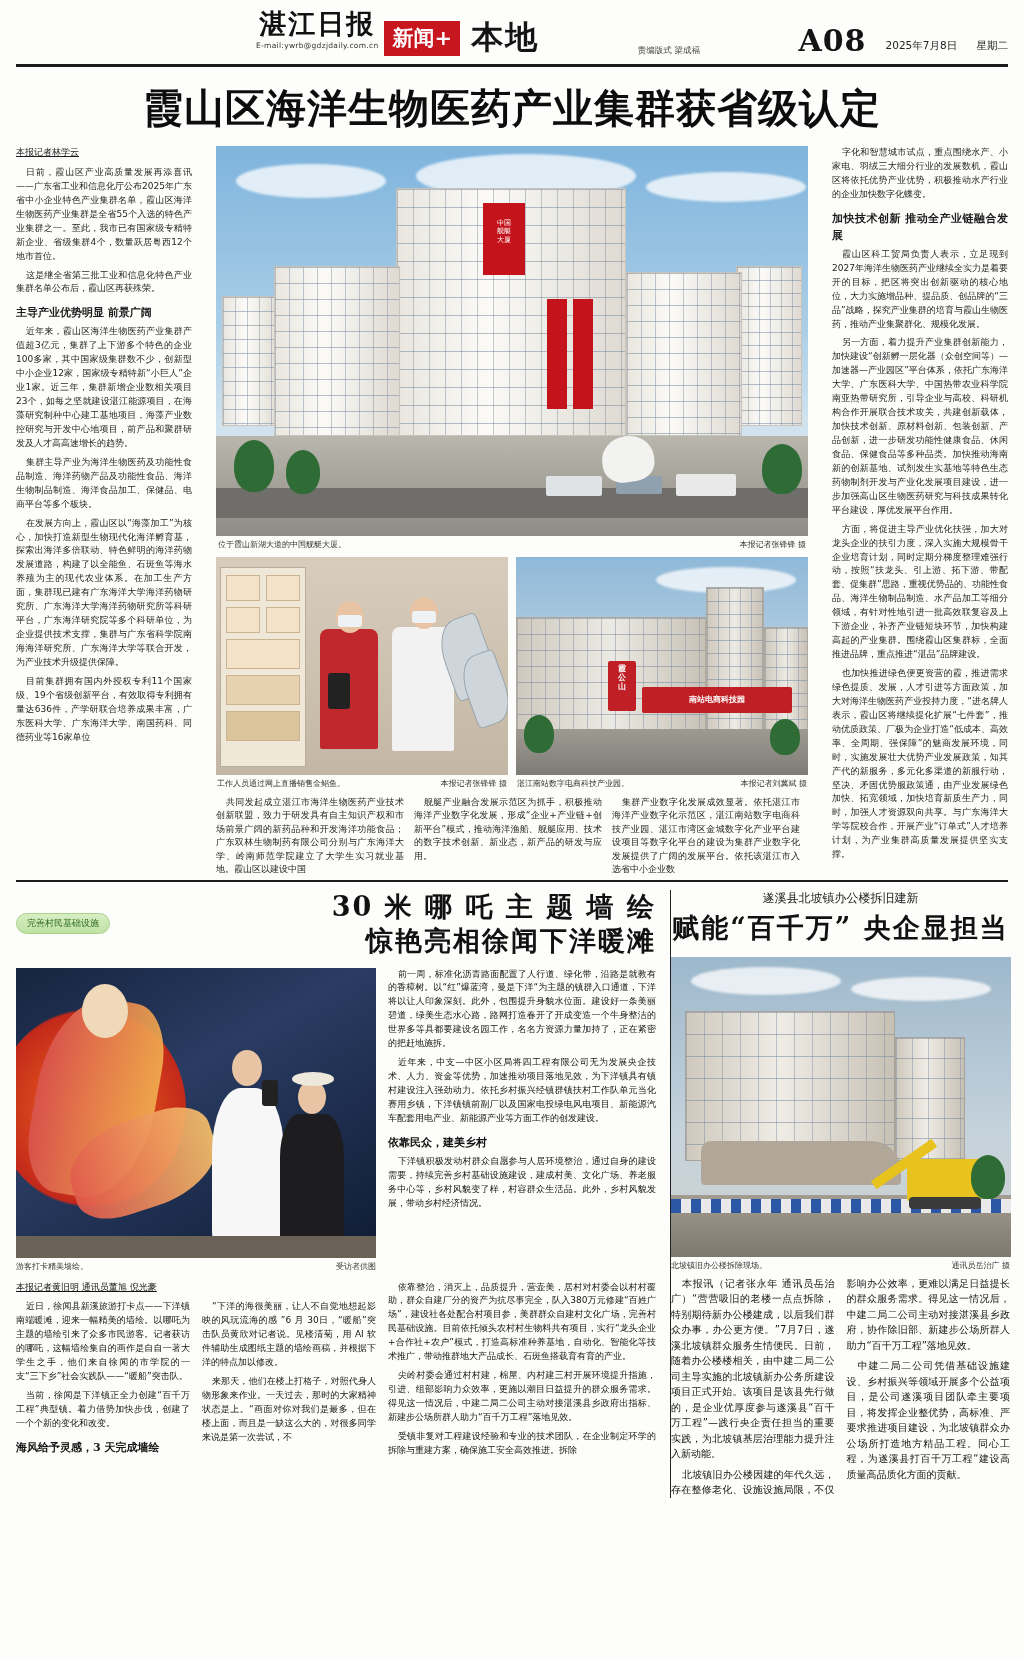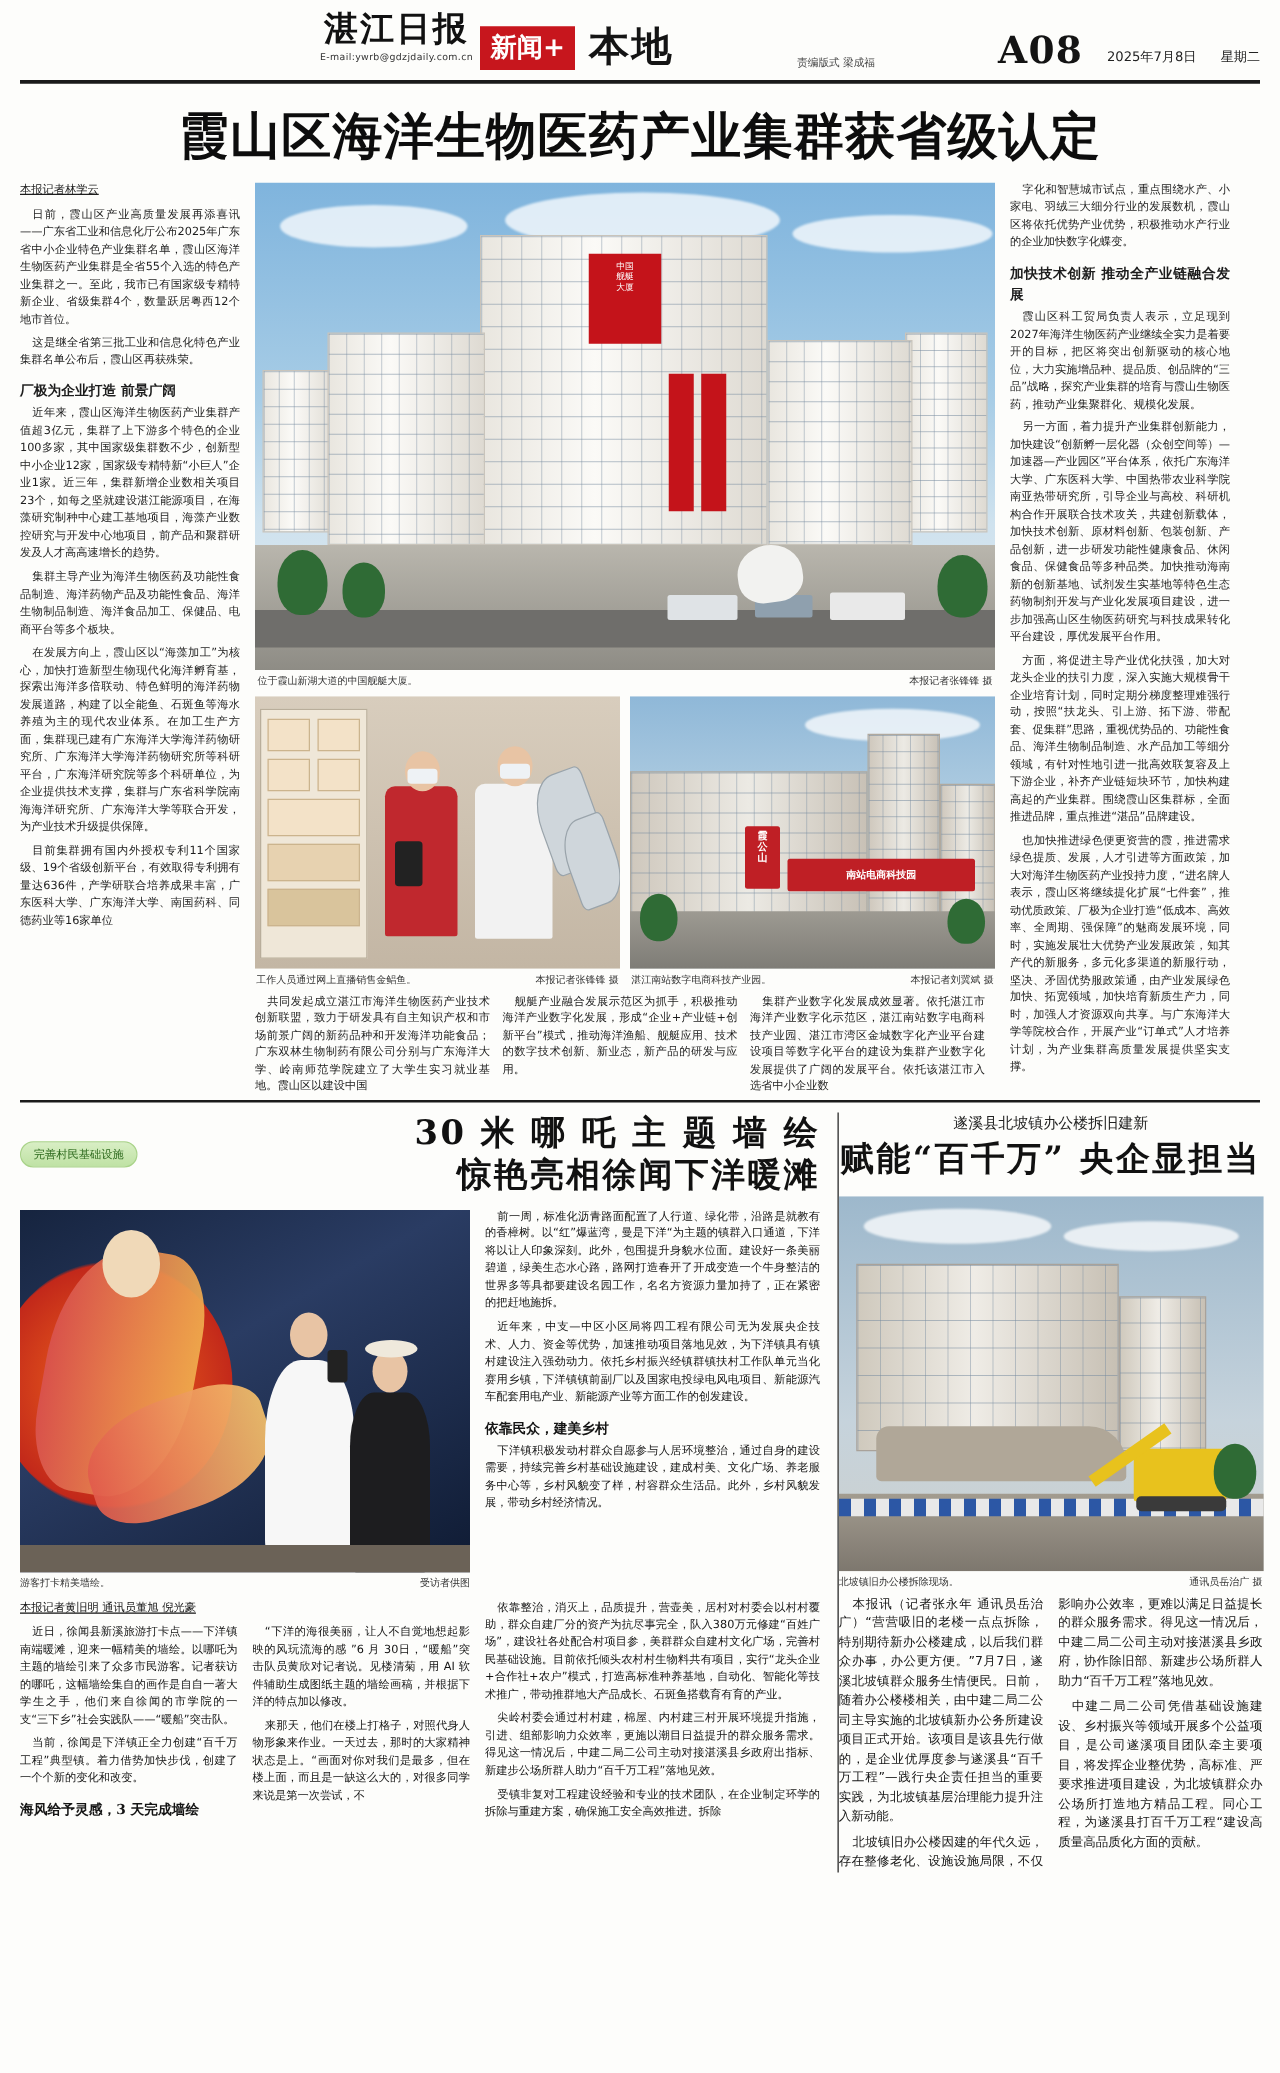--- a/index.html
+++ b/index.html
@@ -39,21 +39,21 @@
   .date-line { display:inline-block; font-size:10.5px; color:#222; margin-left:14px; vertical-align:bottom; padding-bottom:5px;}
   .date-line .wd { margin-left:16px; }
 
   
   .headline {
     text-align:center; font-family:"DejaVu Serif", serif; font-weight:bold;
     font-size:40px; letter-spacing:1px; margin:14px 0 10px 0; color:#0d0d0d;
   }
 
   
-  .top-wrap { display:flex; gap:12px; height:724px; }
+  .top-wrap { display:flex; gap:24px; height:724px; }
   .col { font-size:9px; line-height:1.55; text-align:justify; color:#1d1d1d; }
   .col-l { width:176px; }
   .col-c { width:592px; }
   .col-r { width:176px; }
   .byline { font-size:9px; text-decoration:underline; margin-bottom:6px; }
   .sub-h { font-weight:bold; font-size:11px; margin:8px 0 4px 0; font-family:"DejaVu Serif",serif; }
   .p { margin:0 0 5px 0; text-indent:1.1em; }
 
   
   .photo-main { width:592px; height:390px; position:relative; overflow:hidden; }
@@ -163,21 +163,21 @@
   </div>
 
   <div class="headline">霞山区海洋生物医药产业集群获省级认定</div>
 
   <div class="top-wrap">
 
     <div class="col col-l">
       <div class="byline">本报记者林学云</div>
       <div class="p">日前，霞山区产业高质量发展再添喜讯——广东省工业和信息化厅公布2025年广东省中小企业特色产业集群名单，霞山区海洋生物医药产业集群是全省55个入选的特色产业集群之一。至此，我市已有国家级专精特新企业、省级集群4个，数量跃居粤西12个地市首位。</div>
       <div class="p">这是继全省第三批工业和信息化特色产业集群名单公布后，霞山区再获殊荣。</div>
-      <div class="sub-h">厂极为企业打造 前景广阔</div>
+      <div class="sub-h">主导产业优势明显 前景广阔</div>
       <div class="p">近年来，霞山区海洋生物医药产业集群产值超3亿元，集群了上下游多个特色的企业100多家，其中国家级集群数不少，创新型中小企业12家，国家级专精特新“小巨人”企业1家。近三年，集群新增企业数相关项目23个，如每之坚就建设湛江能源项目，在海藻研究制种中心建工基地项目，海藻产业数控研究与开发中心地项目，前产品和聚群研发及人才高高速增长的趋势。</div>
       <div class="p">集群主导产业为海洋生物医药及功能性食品制造、海洋药物产品及功能性食品、海洋生物制品制造、海洋食品加工、保健品、电商平台等多个板块。</div>
       <div class="p">在发展方向上，霞山区以“海藻加工”为核心，加快打造新型生物现代化海洋孵育基，探索出海洋多倍联动、特色鲜明的海洋药物发展道路，构建了以全能鱼、石斑鱼等海水养殖为主的现代农业体系。在加工生产方面，集群现已建有广东海洋大学海洋药物研究所、广东海洋大学海洋药物研究所等科研平台，广东海洋研究院等多个科研单位，为企业提供技术支撑，集群与广东省科学院南海海洋研究所、广东海洋大学等联合开发，为产业技术升级提供保障。</div>
       <div class="p">目前集群拥有国内外授权专利11个国家级、19个省级创新平台，有效取得专利拥有量达636件，产学研联合培养成果丰富，广东医科大学、广东海洋大学、南国药科、同德药业等16家单位</div>
     </div>
 
     <div class="col col-c">
 
       <div class="photo-main">
         <div class="sky"></div>
@@ -187,21 +187,21 @@
 
         <div class="bldg" style="left:6px;top:150px;width:60px;height:130px;">
           <div class="win-grid" style="background-size:12px 14px;"></div>
         </div>
         <div class="bldg" style="left:520px;top:120px;width:66px;height:160px;">
           <div class="win-grid" style="background-size:11px 13px;"></div>
         </div>
 
         <div class="bldg" style="left:180px;top:42px;width:230px;height:248px;">
           <div class="win-grid" style="background-size:16px 18px;"></div>
-          <div class="redsign" style="left:86px;top:14px;width:58px;height:72px;line-height:1.2;padding-top:6px;">中国<br>舰艇<br>大厦</div>
+          <div class="redsign" style="left:86px;top:14px;width:42px;height:72px;line-height:1.2;padding-top:16px;">中国<br>舰艇<br>大厦</div>
           <div class="redsign" style="left:150px;top:110px;width:20px;height:110px;"></div>
           <div class="redsign" style="left:176px;top:110px;width:20px;height:110px;"></div>
         </div>
 
         <div class="bldg" style="left:58px;top:120px;width:126px;height:170px;">
           <div class="win-grid" style="background-size:14px 16px;"></div>
         </div>
 
         <div class="bldg" style="left:410px;top:126px;width:116px;height:164px;">
           <div class="win-grid" style="background-size:14px 16px;"></div>

